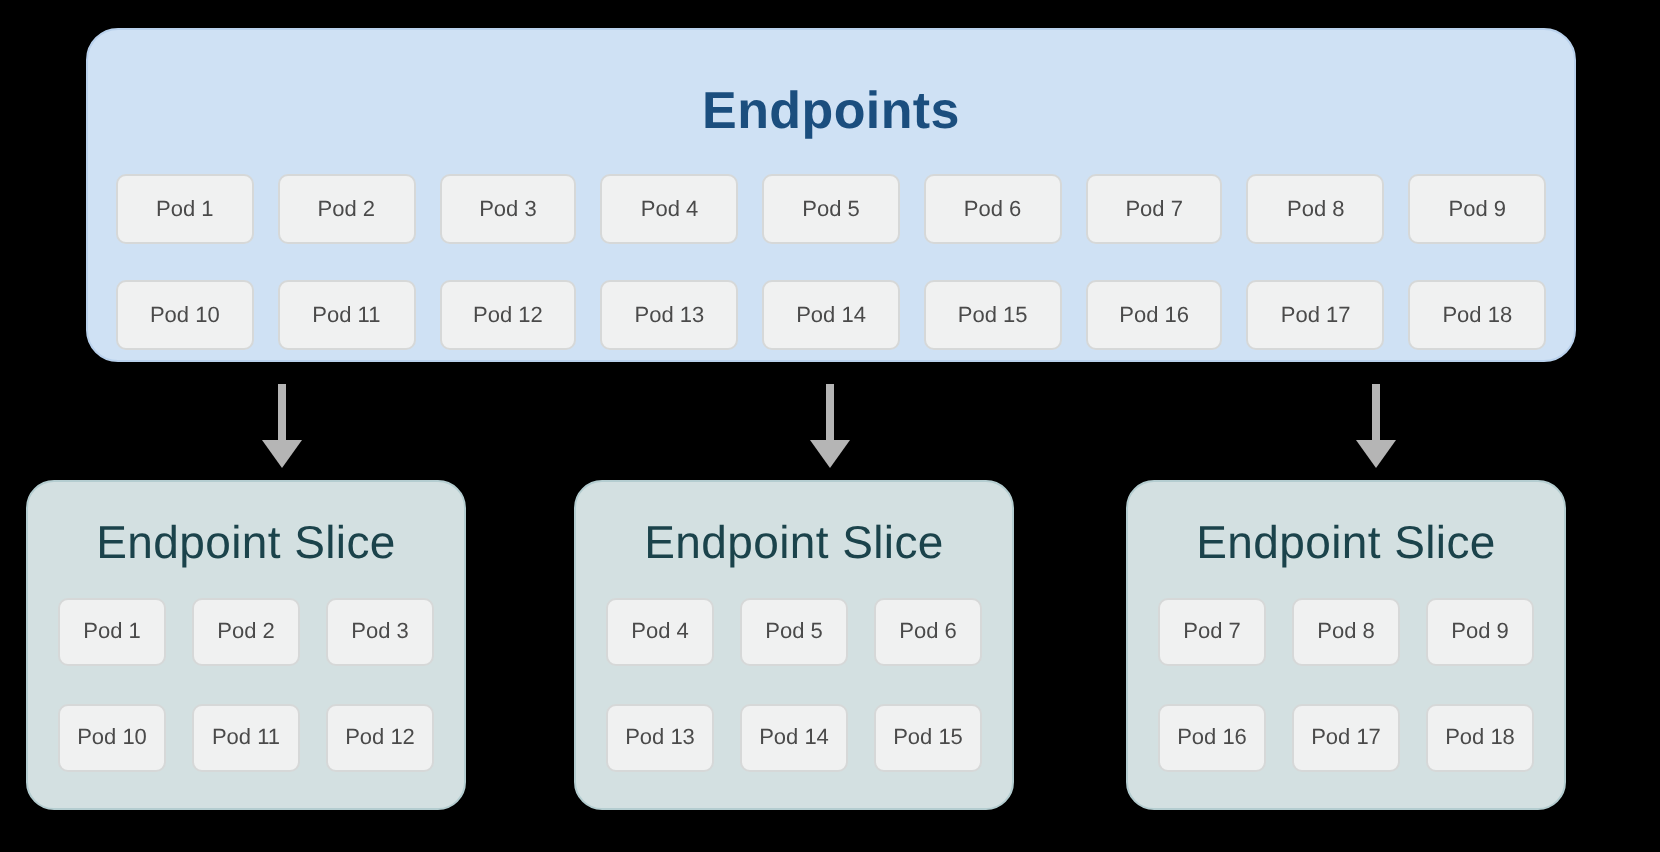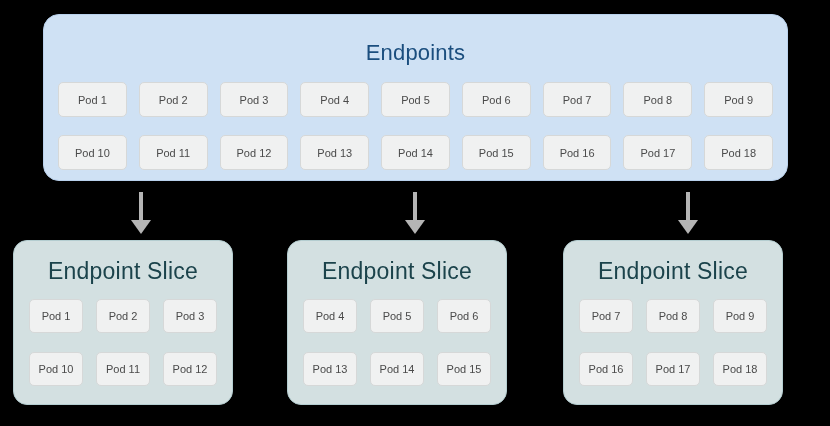--- a/index.html
+++ b/index.html
@@ -30,22 +30,22 @@
     position: absolute;
     left: 43px; top: 14px;
     width: 745px; height: 167px;
     background: var(--endpoints-bg);
     border: 1.5px solid var(--endpoints-border);
     border-radius: 16px;
     padding: 25px 14px 0 14px;
   }
   .endpoints-box h2 {
     text-align: center;
-    font-size: 22px;
-    font-weight: 400;
+    font-size: 26px;
+    font-weight: 700;
     letter-spacing: 0.2px;
     line-height: 1.2;
     color: var(--endpoints-title);
   }
   .pod-row {
     display: flex;
     gap: 12px;
   }
   .endpoints-box .pod-row.row-1 { margin-top: 16px; }
   .endpoints-box .pod-row.row-2 { margin-top: 18px; }

